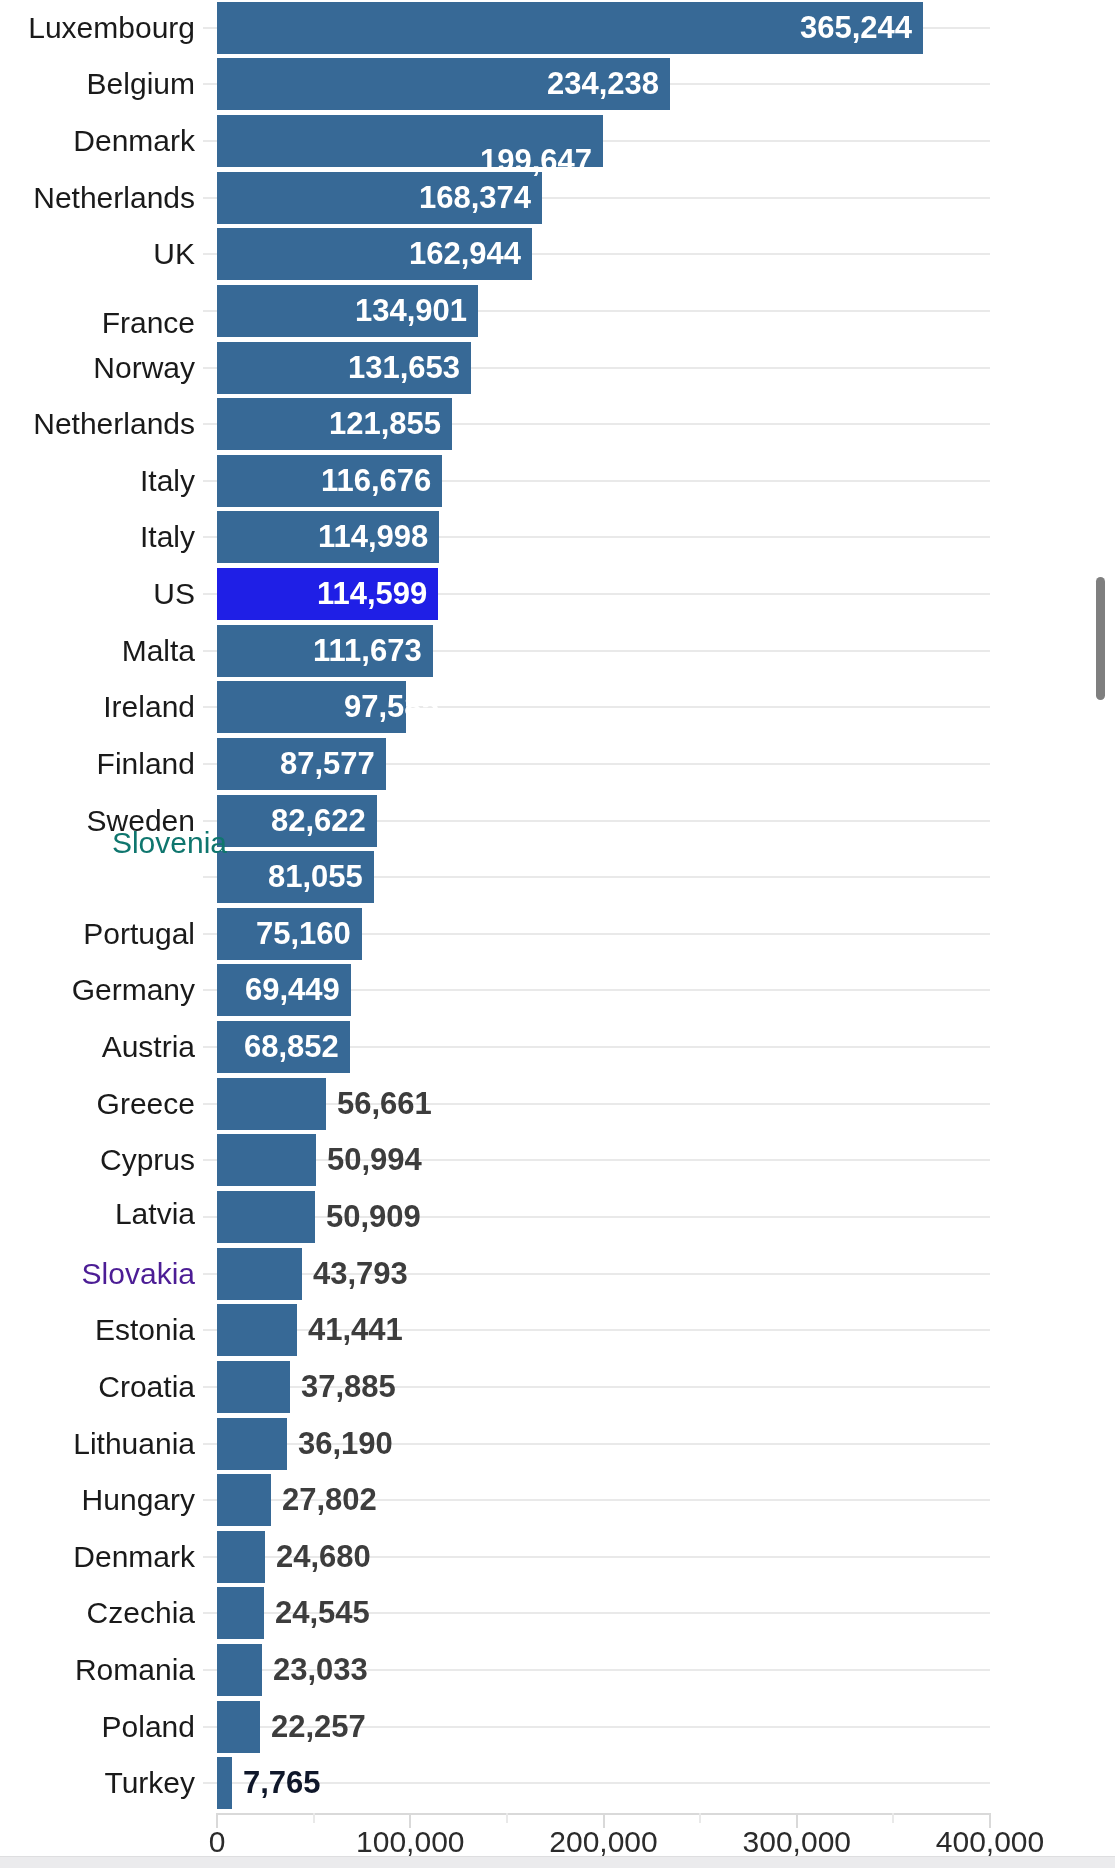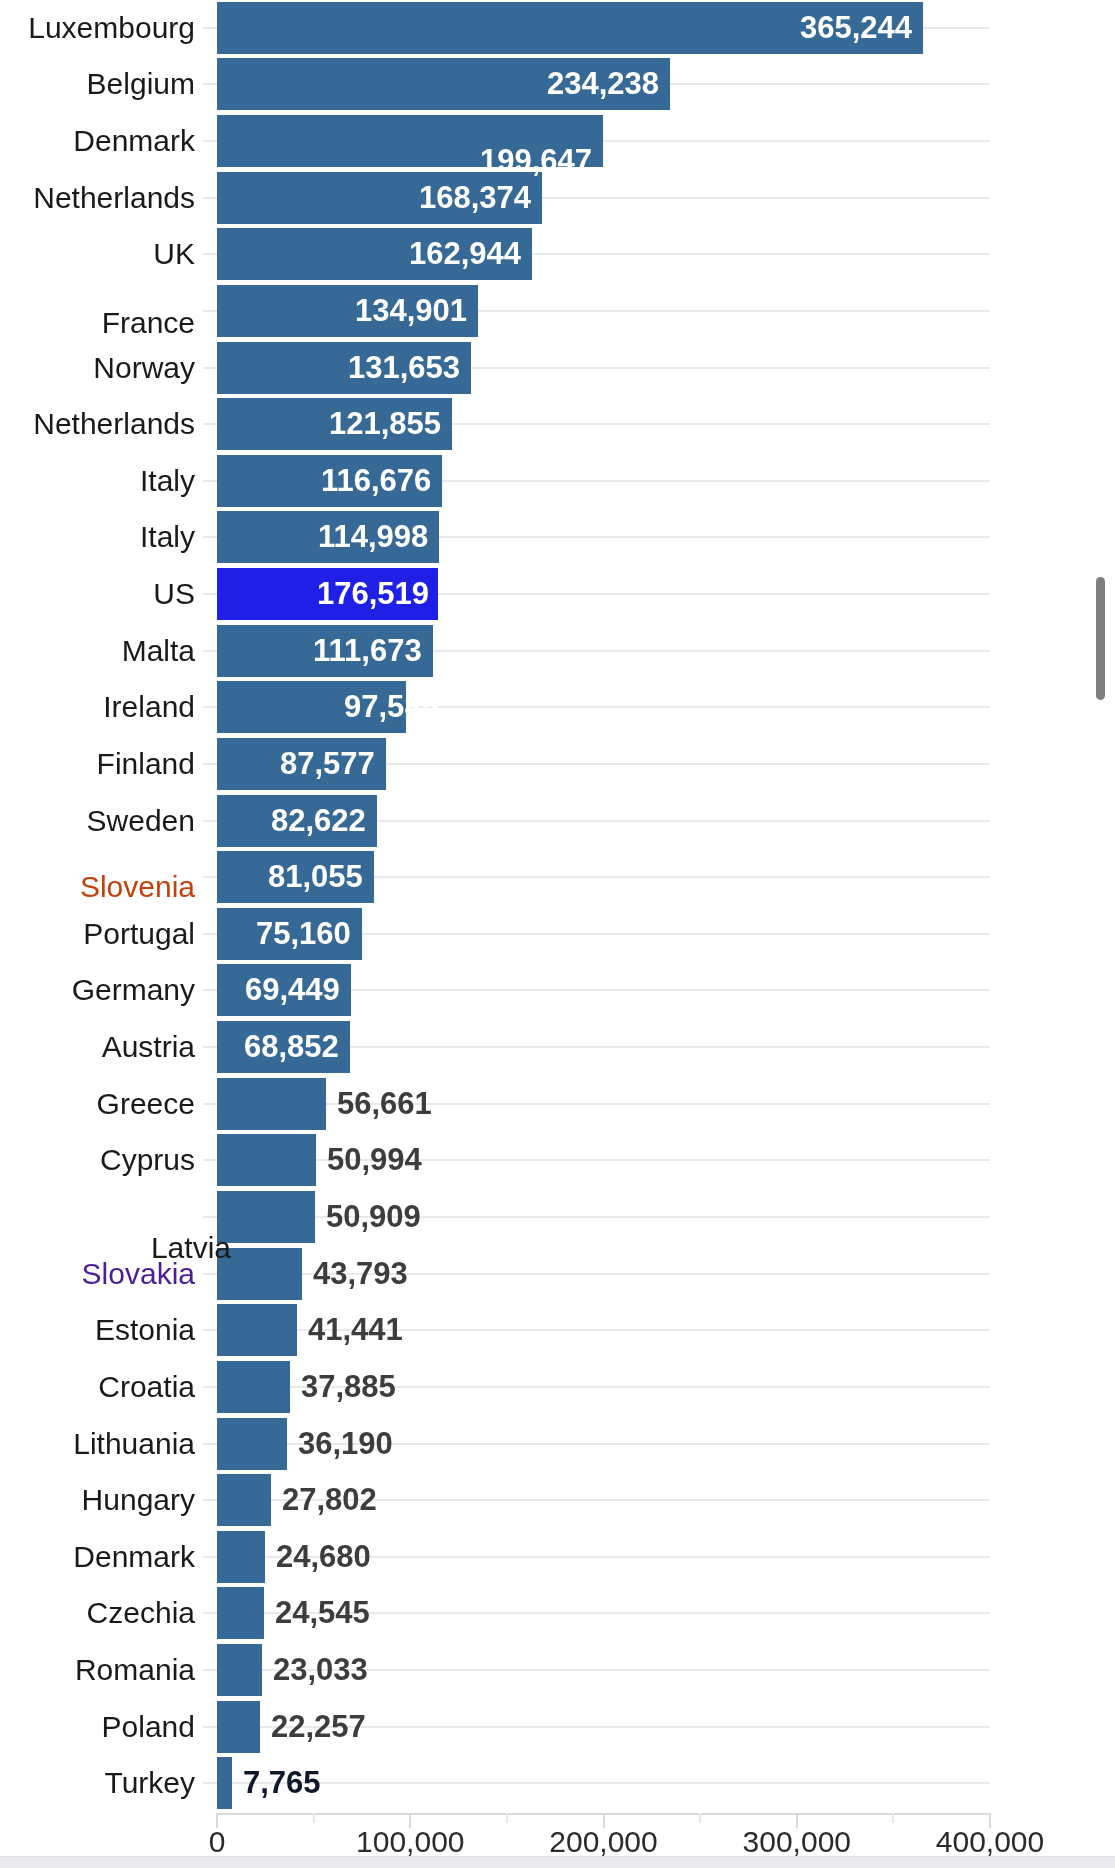--- a/index.html
+++ b/index.html
@@ -114,39 +114,39 @@
       <div class="cat-label" style="width: 195px; top: 458.7px; color: rgb(26, 26, 26);">Italy</div>
       <div class="bar" style="left: 217px; width: 225px; top: 454.7px; height: 52px; background: rgb(55, 105, 150);"></div>
       <div class="val-label" style="top: 458.7px; left: 321px; color: rgb(255, 255, 255);">116,676</div>
       <div class="gridline" style="left: 203px; width: 787px; top: 536.4px; background: rgb(233, 233, 233);"></div>
       <div class="cat-label" style="width: 195px; top: 515.4px; color: rgb(26, 26, 26);">Italy</div>
       <div class="bar" style="left: 217px; width: 222px; top: 511.4px; height: 52px; background: rgb(55, 105, 150);"></div>
       <div class="val-label" style="top: 515.4px; left: 318px; color: rgb(255, 255, 255);">114,998</div>
       <div class="gridline" style="left: 203px; width: 787px; top: 593px; background: rgb(233, 233, 233);"></div>
       <div class="cat-label" style="width: 195px; top: 572px; color: rgb(26, 26, 26);">US</div>
       <div class="bar" style="left: 217px; width: 221px; top: 568px; height: 52px; background: rgb(31, 31, 230);"></div>
-      <div class="val-label" style="top: 572px; left: 317px; color: rgb(255, 255, 255);">176,519</div>
+      <div class="val-label" style="top: 572px; left: 317px; color: rgb(255, 255, 255);">114,599</div>
       <div class="gridline" style="left: 203px; width: 787px; top: 649.6px; background: rgb(233, 233, 233);"></div>
       <div class="cat-label" style="width: 195px; top: 628.6px; color: rgb(26, 26, 26);">Malta</div>
       <div class="bar" style="left: 217px; width: 216px; top: 624.6px; height: 52px; background: rgb(55, 105, 150);"></div>
       <div class="val-label" style="top: 628.6px; left: 313px; color: rgb(255, 255, 255);">111,673</div>
       <div class="gridline" style="left: 203px; width: 787px; top: 706.3px; background: rgb(233, 233, 233);"></div>
       <div class="cat-label" style="width: 195px; top: 685.3px; color: rgb(26, 26, 26);">Ireland</div>
       <div class="bar" style="left: 217px; width: 189px; top: 681.3px; height: 52px; background: rgb(55, 105, 150);"></div>
       <div class="val-label" style="top: 685.3px; left: 300px; color: rgb(255, 255, 255); margin-left: 44px;">97,585</div>
       <div class="gridline" style="left: 203px; width: 787px; top: 762.9px; background: rgb(233, 233, 233);"></div>
       <div class="cat-label" style="width: 195px; top: 741.9px; color: rgb(26, 26, 26);">Finland</div>
       <div class="bar" style="left: 217px; width: 169px; top: 737.9px; height: 52px; background: rgb(55, 105, 150);"></div>
       <div class="val-label" style="top: 741.9px; left: 280px; color: rgb(255, 255, 255);">87,577</div>
       <div class="gridline" style="left: 203px; width: 787px; top: 819.5px; background: rgb(233, 233, 233);"></div>
       <div class="cat-label" style="width: 195px; top: 798.5px; color: rgb(26, 26, 26);">Sweden</div>
       <div class="bar" style="left: 217px; width: 160px; top: 794.5px; height: 52px; background: rgb(55, 105, 150);"></div>
       <div class="val-label" style="top: 798.5px; left: 271px; color: rgb(255, 255, 255);">82,622</div>
       <div class="gridline" style="left: 203px; width: 787px; top: 876.2px; background: rgb(233, 233, 233);"></div>
-      <div class="cat-label" style="width: 195px; top: 865px; color: #c2410c;">Slovenia</div>
+      <div class="cat-label" style="width: 195px; top: 821px; color: #0f766e; padding-left: 32px;">Slovenia</div>
       <div class="bar" style="left: 217px; width: 157px; top: 851.2px; height: 52px; background: rgb(55, 105, 150);"></div>
       <div class="val-label" style="top: 855.2px; left: 268px; color: rgb(255, 255, 255);">81,055</div>
       <div class="gridline" style="left: 203px; width: 787px; top: 932.8px; background: rgb(233, 233, 233);"></div>
       <div class="cat-label" style="width: 195px; top: 911.8px; color: rgb(26, 26, 26);">Portugal</div>
       <div class="bar" style="left: 217px; width: 145px; top: 907.8px; height: 52px; background: rgb(55, 105, 150);"></div>
       <div class="val-label" style="top: 911.8px; left: 256px; color: rgb(255, 255, 255);">75,160</div>
       <div class="gridline" style="left: 203px; width: 787px; top: 989.4px; background: rgb(233, 233, 233);"></div>
       <div class="cat-label" style="width: 195px; top: 968.4px; color: rgb(26, 26, 26);">Germany</div>
       <div class="bar" style="left: 217px; width: 134px; top: 964.4px; height: 52px; background: rgb(55, 105, 150);"></div>
       <div class="val-label" style="top: 968.4px; left: 245px; color: rgb(255, 255, 255);">69,449</div>
@@ -156,21 +156,21 @@
       <div class="val-label" style="top: 1025px; left: 244px; color: rgb(255, 255, 255);">68,852</div>
       <div class="gridline" style="left: 203px; width: 787px; top: 1102.7px; background: rgb(233, 233, 233);"></div>
       <div class="cat-label" style="width: 195px; top: 1081.7px; color: rgb(26, 26, 26);">Greece</div>
       <div class="bar" style="left: 217px; width: 109px; top: 1077.7px; height: 52px; background: rgb(55, 105, 150);"></div>
       <div class="val-label" style="top: 1081.7px; left: 337px; color: rgb(61, 61, 61);">56,661</div>
       <div class="gridline" style="left: 203px; width: 787px; top: 1159.3px; background: rgb(233, 233, 233);"></div>
       <div class="cat-label" style="width: 195px; top: 1138.3px; color: rgb(26, 26, 26);">Cyprus</div>
       <div class="bar" style="left: 217px; width: 99px; top: 1134.3px; height: 52px; background: rgb(55, 105, 150);"></div>
       <div class="val-label" style="top: 1138.3px; left: 327px; color: rgb(61, 61, 61);">50,994</div>
       <div class="gridline" style="left: 203px; width: 787px; top: 1215.9px; background: rgb(233, 233, 233);"></div>
-      <div class="cat-label" style="width: 195px; top: 1226px; color: rgb(26, 26, 26); padding-left: 36px;">Latvia</div>
+      <div class="cat-label" style="width: 195px; top: 1192px; color: rgb(26, 26, 26);">Latvia</div>
       <div class="bar" style="left: 217px; width: 98px; top: 1190.9px; height: 52px; background: rgb(55, 105, 150);"></div>
       <div class="val-label" style="top: 1194.9px; left: 326px; color: rgb(61, 61, 61);">50,909</div>
       <div class="gridline" style="left: 203px; width: 787px; top: 1272.6px; background: rgb(233, 233, 233);"></div>
       <div class="cat-label" style="width: 195px; top: 1251.6px; color: #4c1d95;">Slovakia</div>
       <div class="bar" style="left: 217px; width: 85px; top: 1247.6px; height: 52px; background: rgb(55, 105, 150);"></div>
       <div class="val-label" style="top: 1251.6px; left: 313px; color: rgb(61, 61, 61);">43,793</div>
       <div class="gridline" style="left: 203px; width: 787px; top: 1329.2px; background: rgb(233, 233, 233);"></div>
       <div class="cat-label" style="width: 195px; top: 1308.2px; color: rgb(26, 26, 26);">Estonia</div>
       <div class="bar" style="left: 217px; width: 80px; top: 1304.2px; height: 52px; background: rgb(55, 105, 150);"></div>
       <div class="val-label" style="top: 1308.2px; left: 308px; color: rgb(61, 61, 61);">41,441</div>

